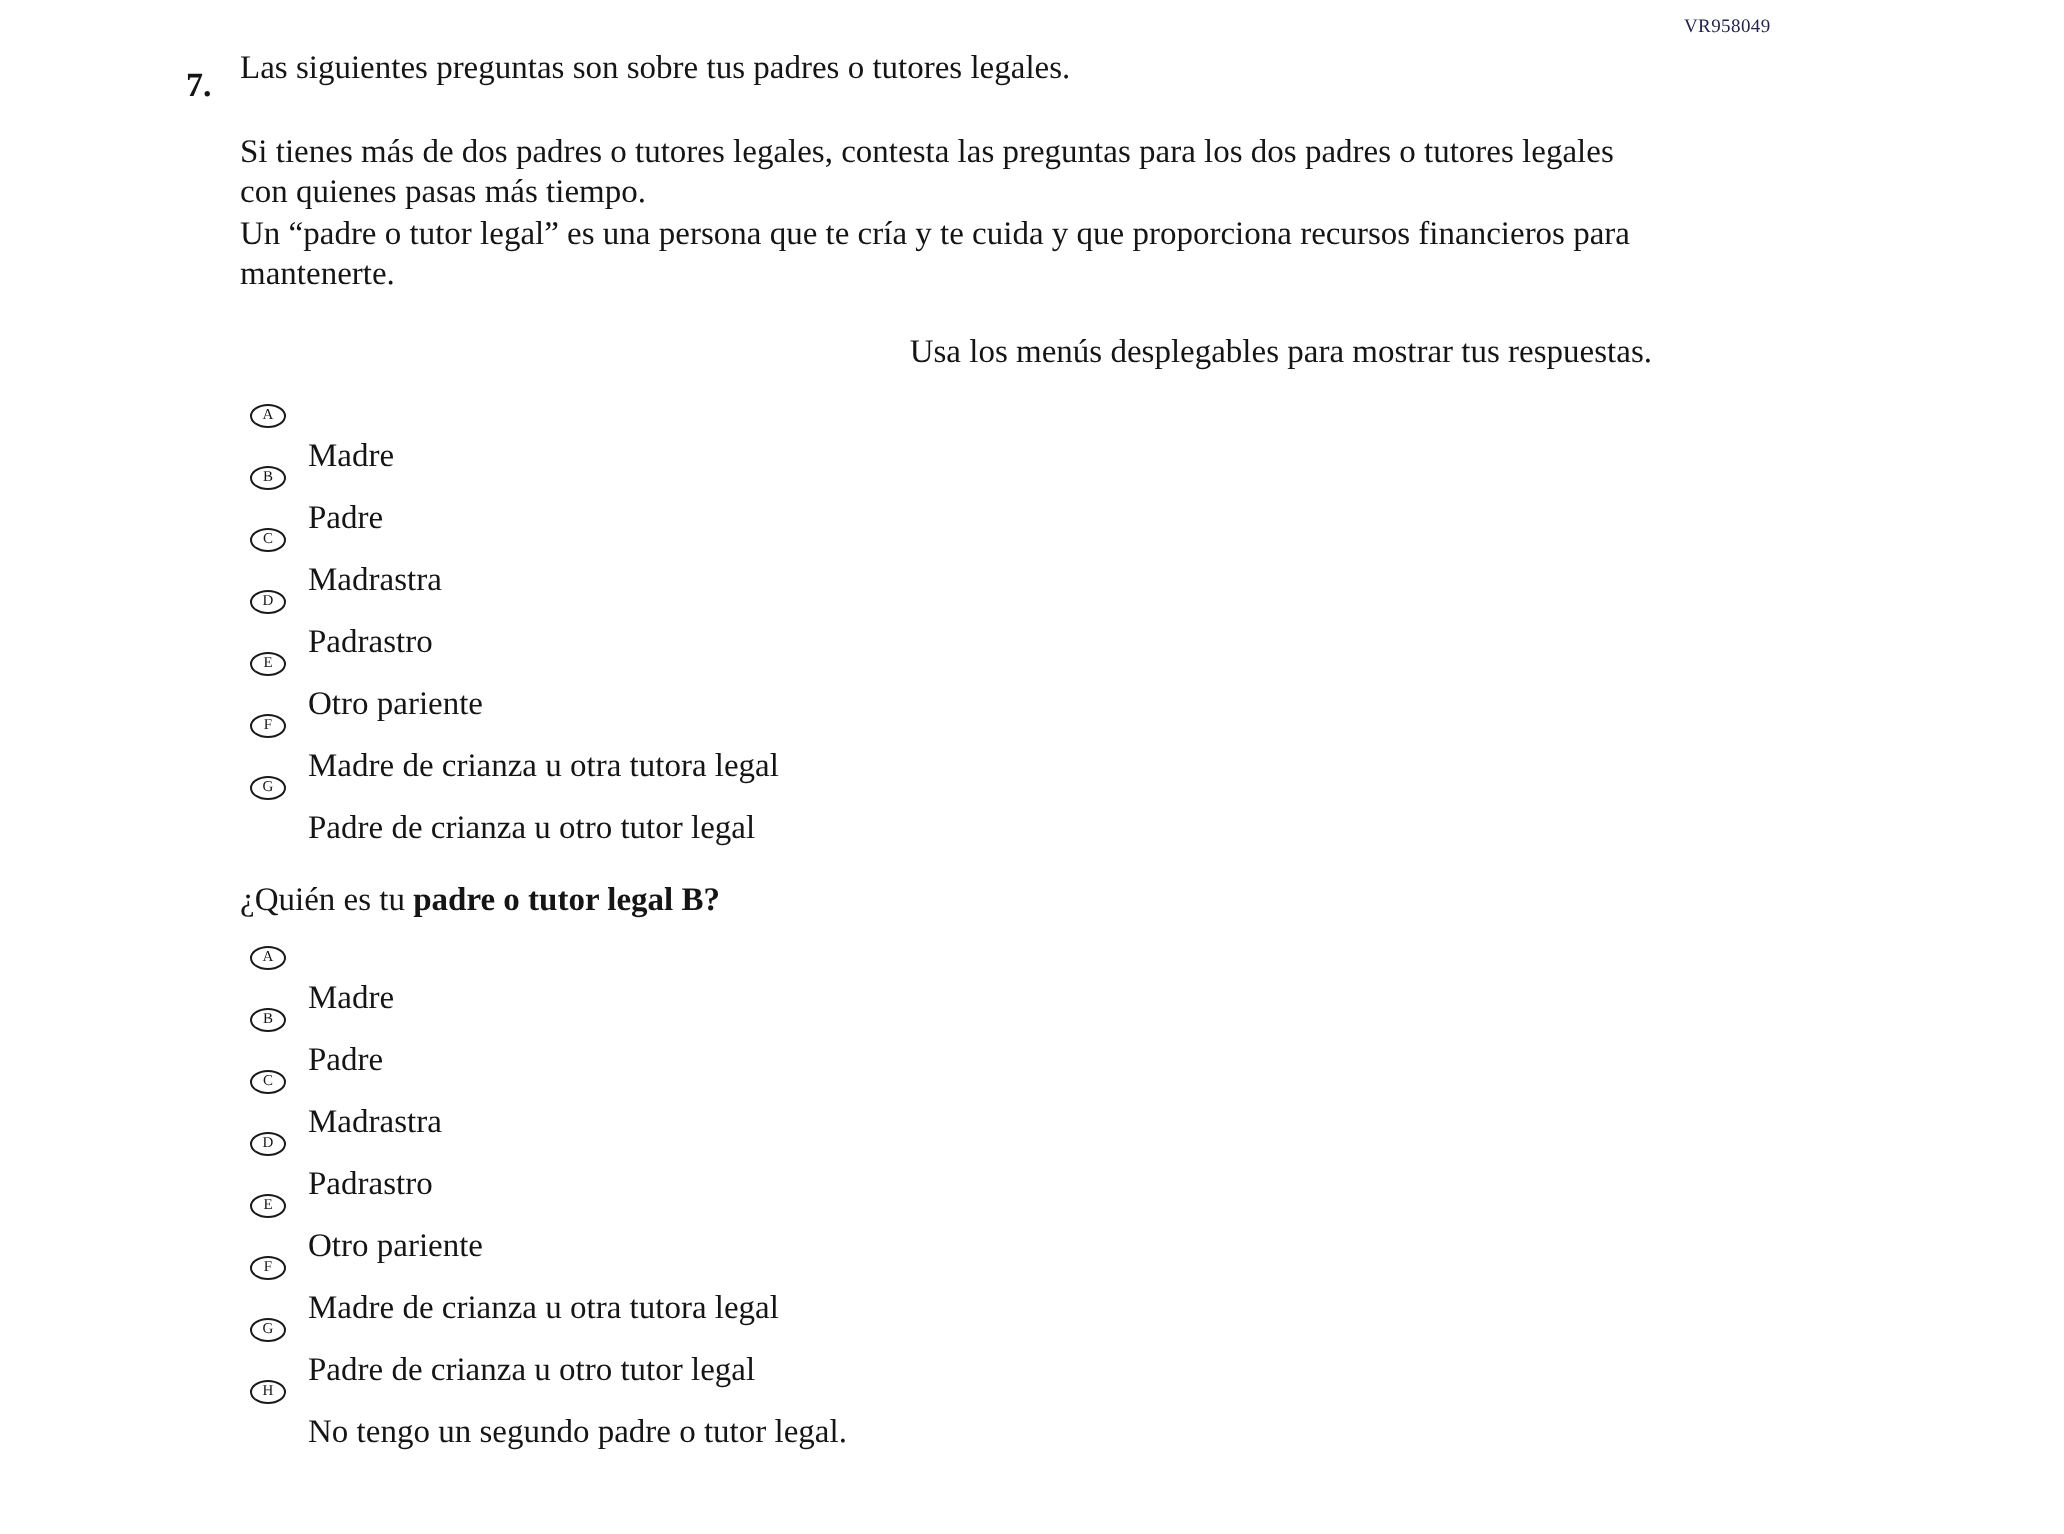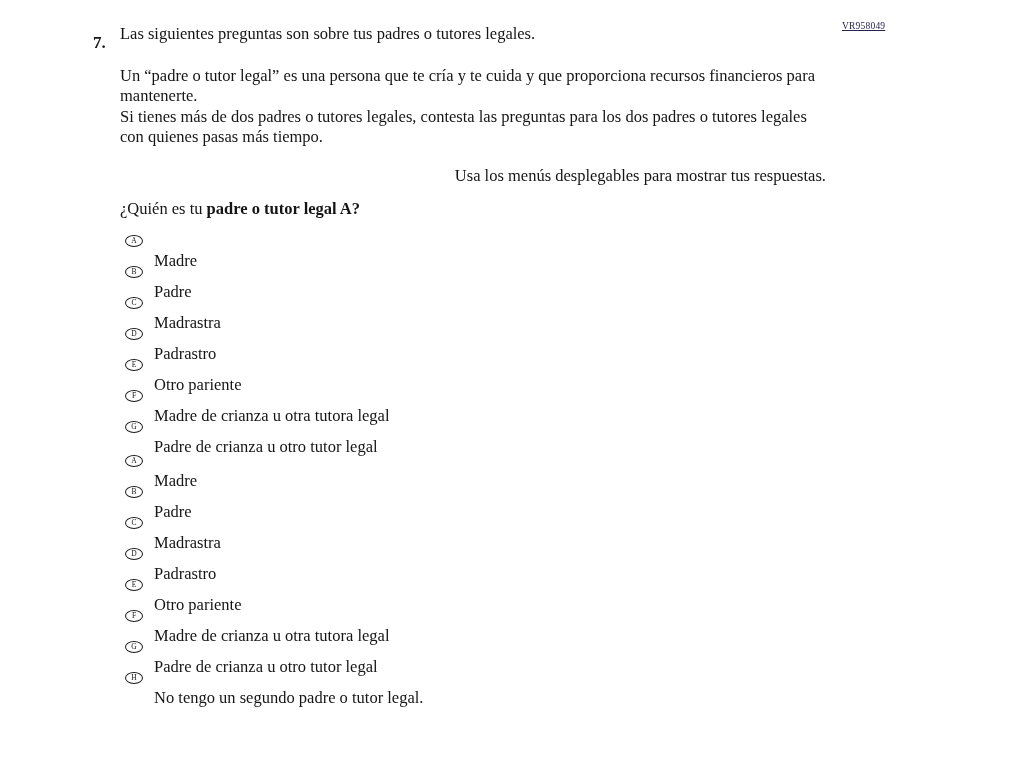--- a/index.html
+++ b/index.html
@@ -10,26 +10,25 @@
   body {
     position: relative;
     width: 1032px;
     height: 767px;
     font-family: "Liberation Serif", serif;
     color: #151515;
     overflow: hidden;
   }
   .form-code {
     position: absolute;
-    top: 21px;
+    top: 9px;
     left: 842px;
     font-size: 9.5px;
     color: #23234e;
     letter-spacing: 0.2px;
-    text-decoration: underline;
   }
   .qnum {
     position: absolute;
     left: 93px;
     top: 32px;
     font-size: 17px;
     font-weight: bold;
     line-height: 21px;
   }
   .content {
@@ -95,26 +94,25 @@
 </head>
 <body>
 
 <div class="form-code">VR958049</div>
 
 <div class="qnum">7.</div>
 
 <div class="content">
   <p class="intro">Las siguientes preguntas son sobre tus padres o tutores legales.</p>
 
+  <p class="para">Si tienes más de dos padres o tutores legales, contesta las preguntas para los dos padres o tutores legales con quienes pasas más tiempo.</p>
   <p class="para">Un “padre o tutor legal” es una persona que te cría y te cuida y que proporciona recursos financieros para mantenerte.</p>
-  <p class="para">Si tienes más de dos padres o tutores legales, contesta las preguntas para los dos padres o tutores legales con quienes pasas más tiempo.</p>
 
   <p class="instruction">Usa los menús desplegables para mostrar tus respuestas.</p>
 
-  <p class="q-heading"><span>¿Quién es tu </span><span class="bold-part">padre o tutor legal A?</span></p>
 
   <div class="options">
     <div class="opt">
       <span class="bubble">
           <span class="bl">A</span>
         </span>
       <span class="olabel">Madre</span>
     </div>
     <div class="opt">
       <span class="bubble">
@@ -147,20 +145,21 @@
       <span class="olabel">Madre de crianza u otra tutora legal</span>
     </div>
     <div class="opt">
       <span class="bubble">
           <span class="bl">G</span>
         </span>
       <span class="olabel">Padre de crianza u otro tutor legal</span>
     </div>
   </div>
 
+  <p class="q-heading q-heading-b"><span>¿Quién es tu </span><span class="bold-part">padre o tutor legal B?</span></p>
 
   <div class="options options-b">
     <div class="opt">
       <span class="bubble">
           <span class="bl">A</span>
         </span>
       <span class="olabel">Madre</span>
     </div>
     <div class="opt">
       <span class="bubble">

